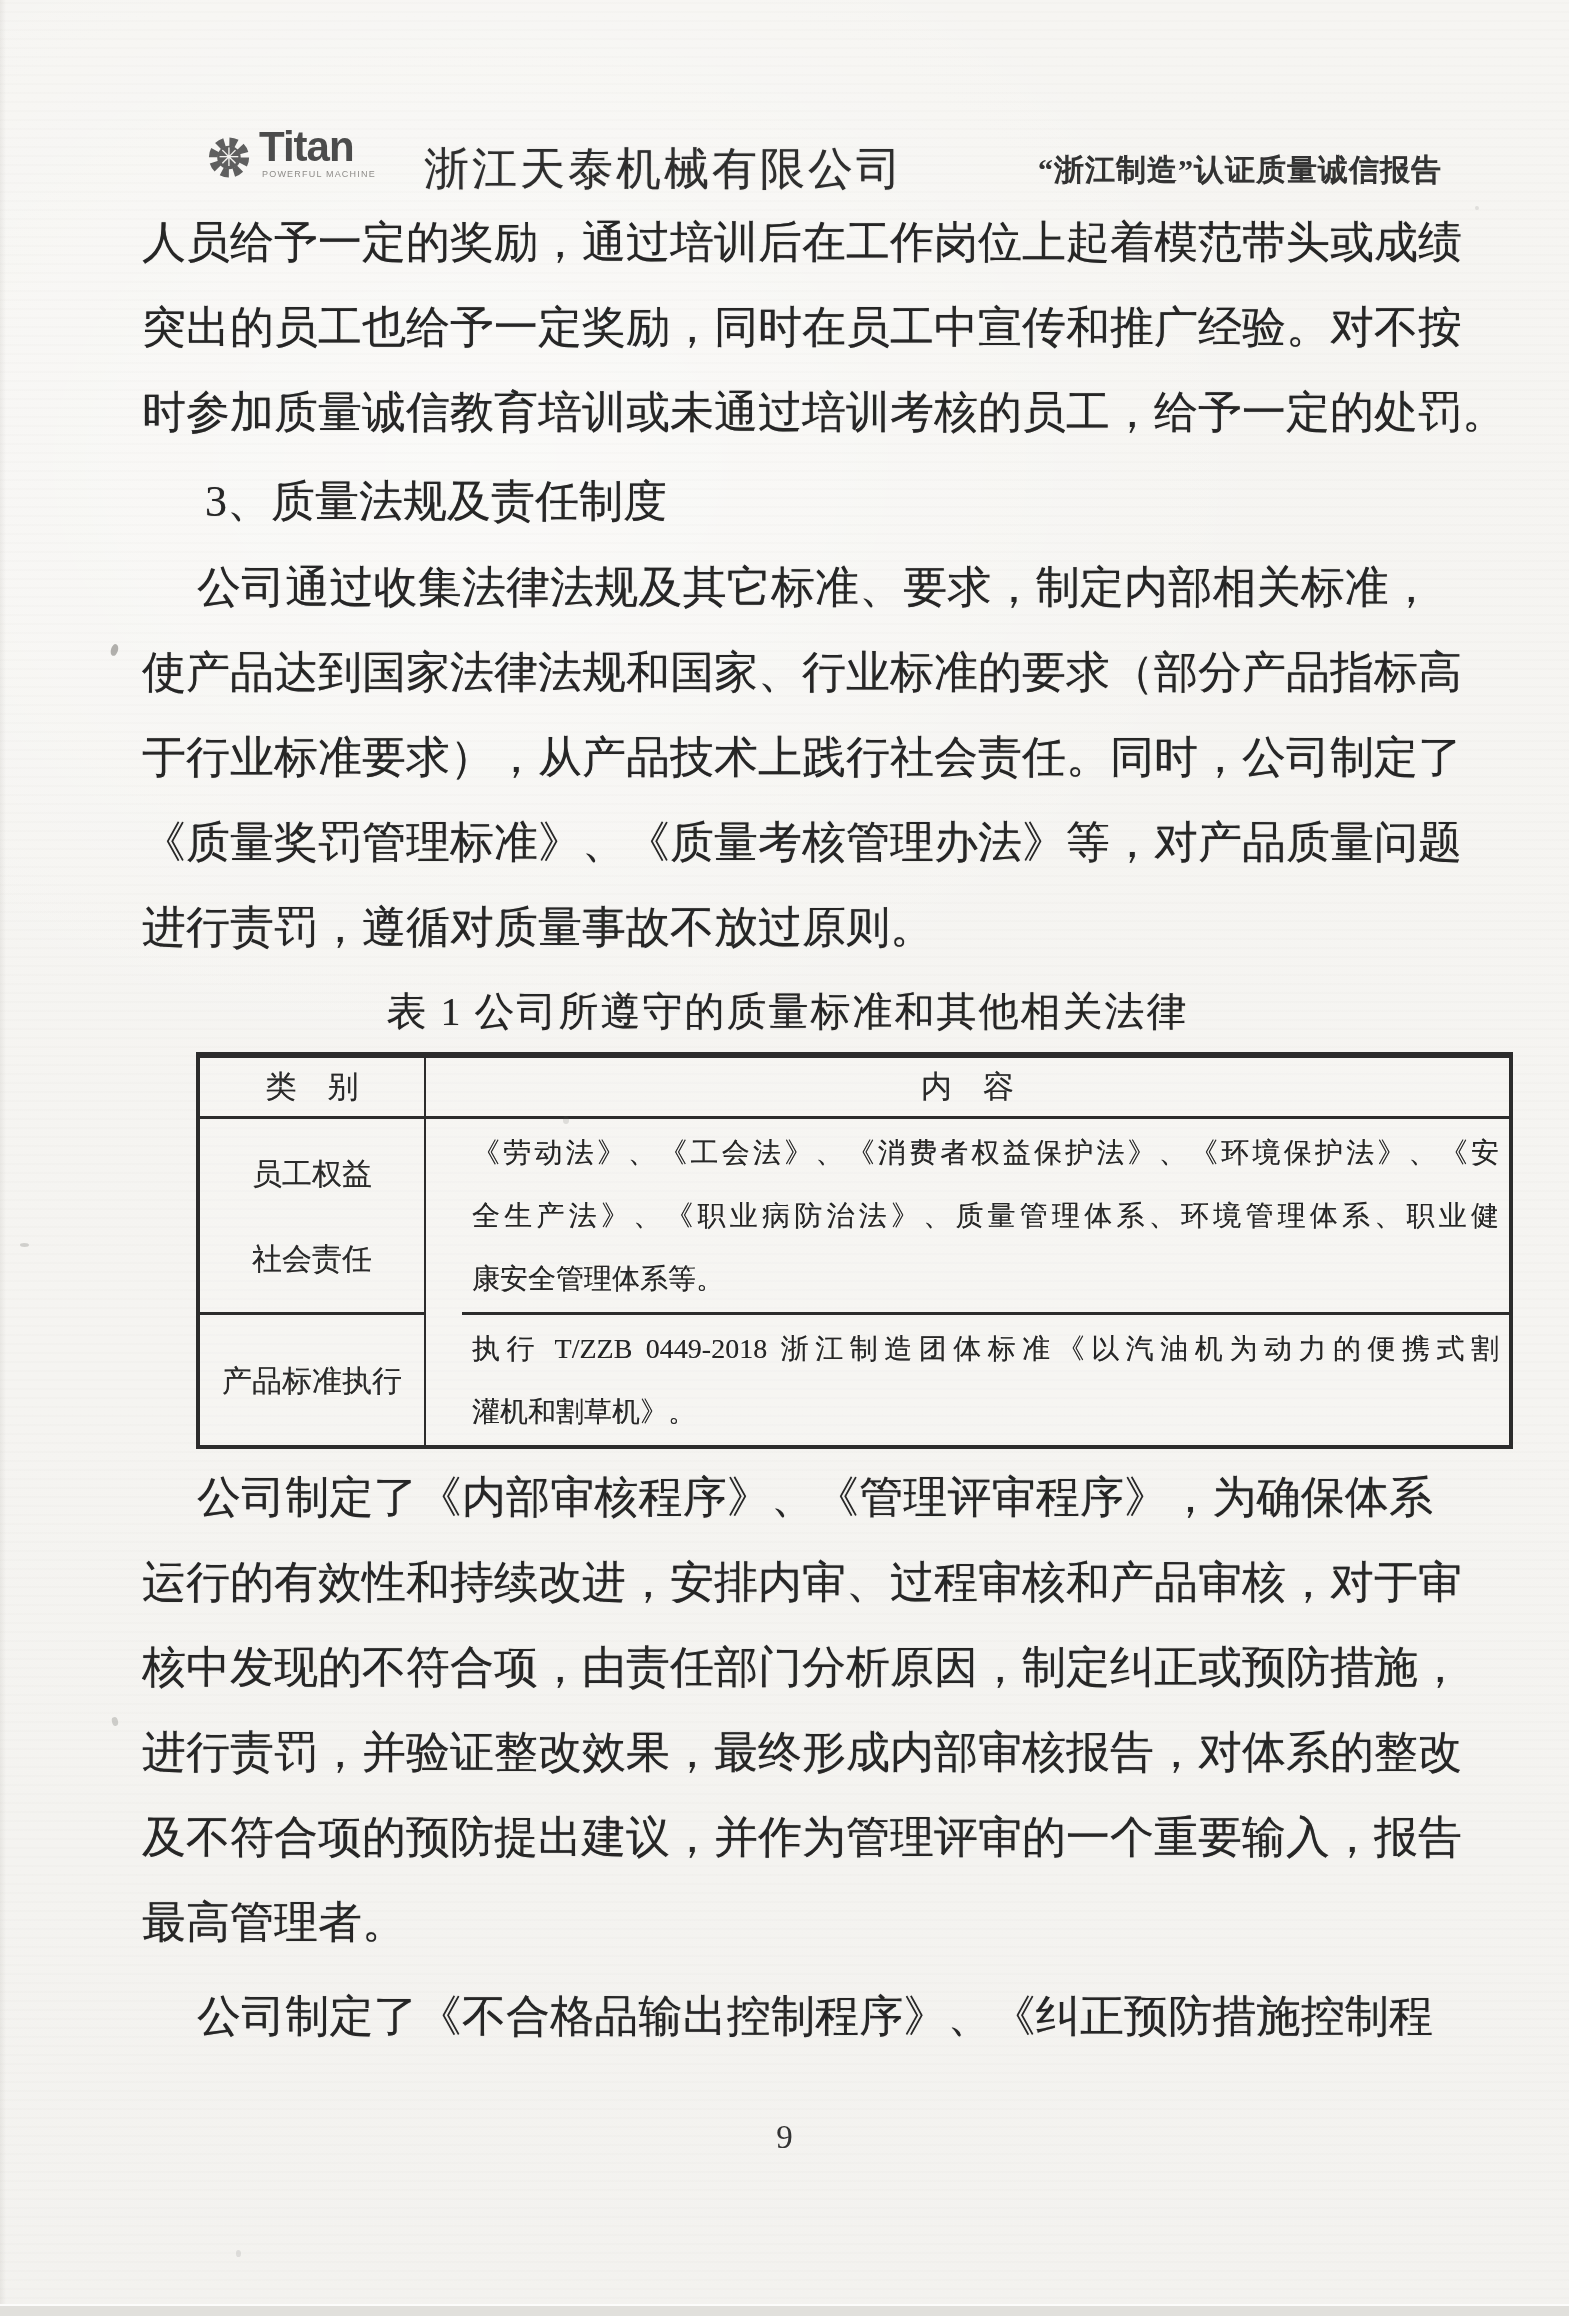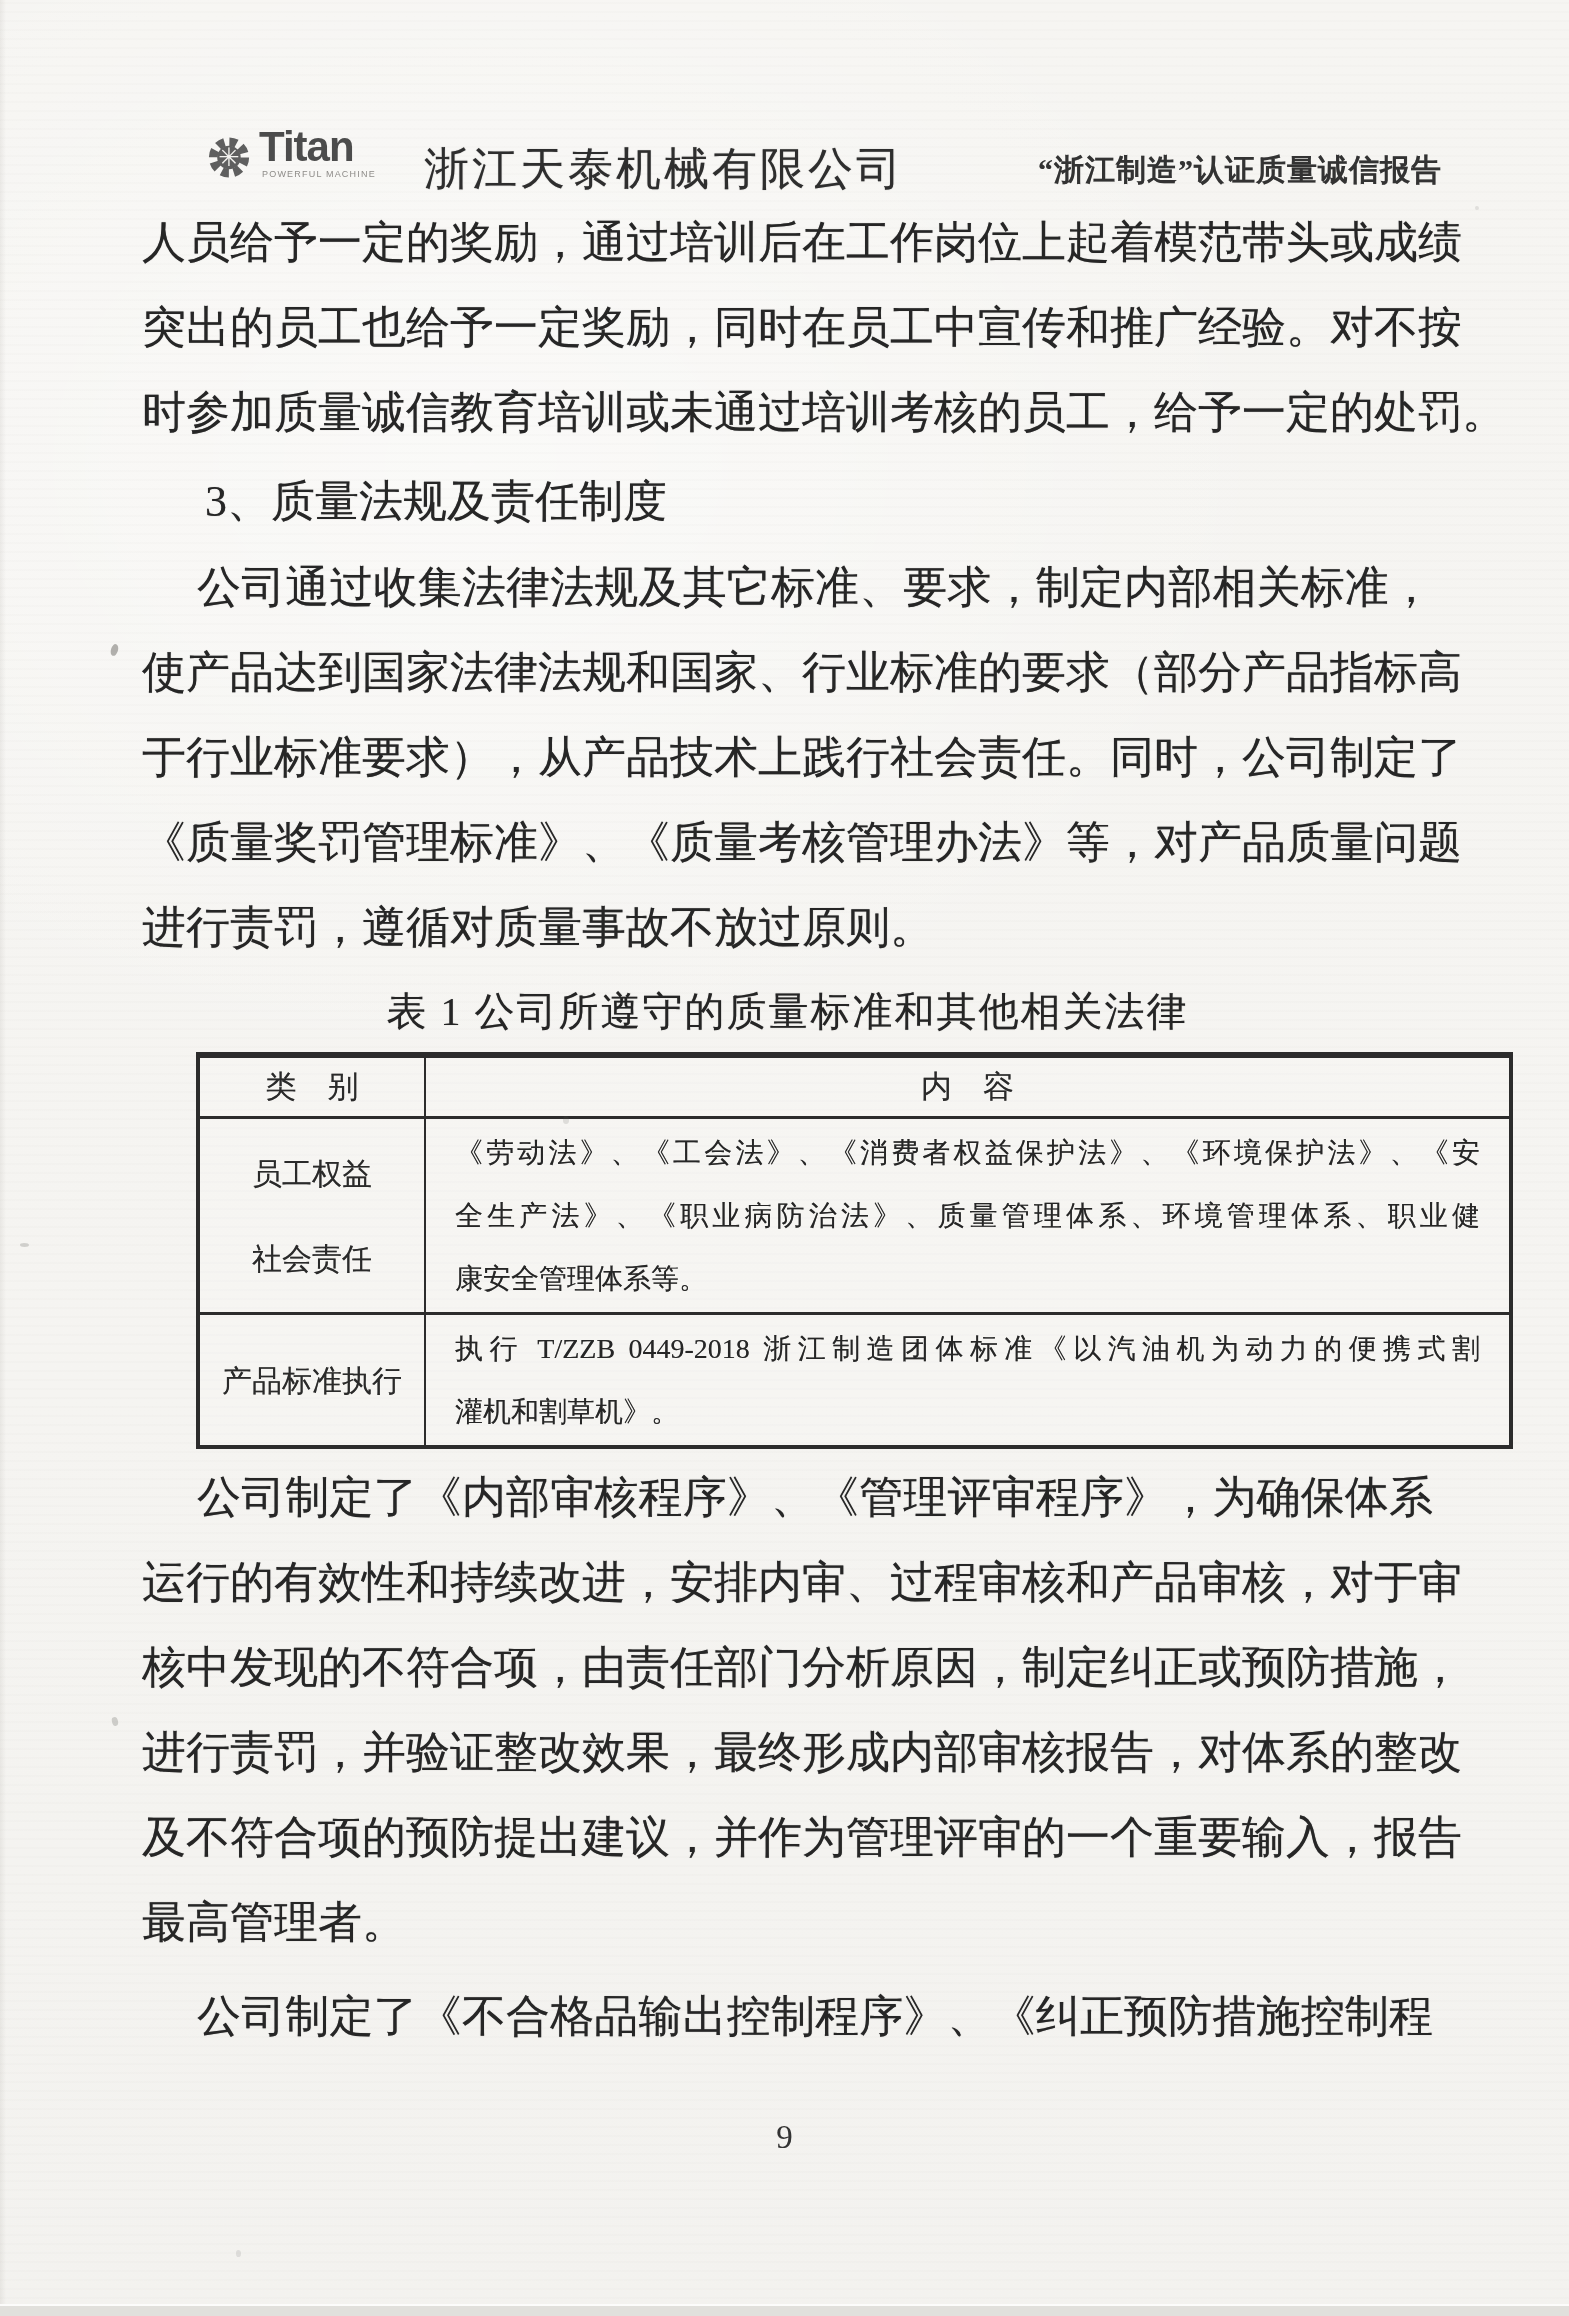--- a/index.html
+++ b/index.html
@@ -70,21 +70,21 @@
     font-size:31px;color:#2a2a2a;border-bottom:3px solid #2c2c2c;
     text-shadow:0 0 0.6px rgba(30,30,30,.5);
   }
   .c-cat{
     display:flex;flex-direction:column;align-items:center;justify-content:center;
     font-size:30px;line-height:85px;color:#2a2a2a;
     text-shadow:0 0 0.6px rgba(30,30,30,.5);
   }
   .c-sep{border-right:2px solid #2c2c2c;}
   .c-rowline{border-bottom:3px solid #2c2c2c;}
-  .c-content{padding:2px 29px;}
+  .c-content{padding:2px 10px;margin-left:36px;}
   .tline{
     font-size:28px;line-height:63px;height:63px;
     text-align:justify;text-align-last:justify;color:#262626;
     text-shadow:0 0 0.6px rgba(30,30,30,.5);white-space:nowrap;
   }
   .tline.free{text-align-last:left;}
   
   .page-number{
     position:absolute;left:0;top:2119px;width:1569px;text-align:center;
     font-size:33px;color:#333;

